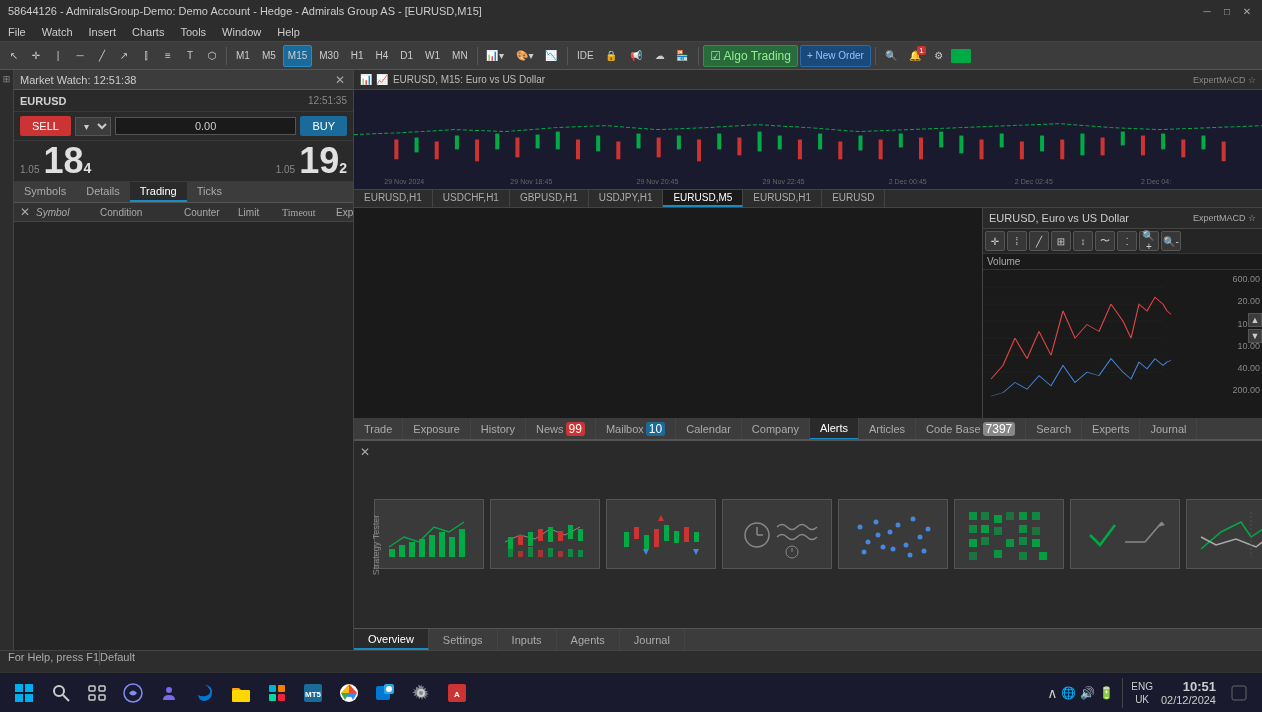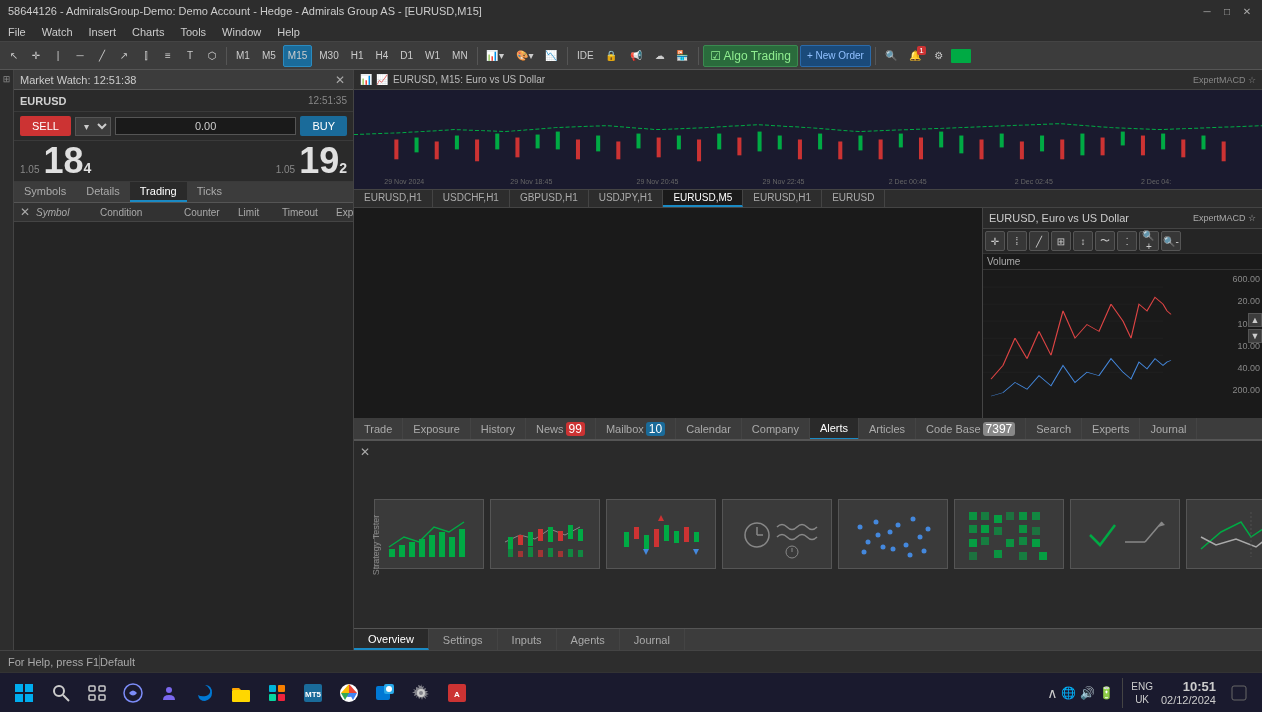--- a/index.html
+++ b/index.html
@@ -94,21 +94,21 @@
     .taskbar { position: absolute; bottom: 0; left: 0; right: 0; height: 40px; background: #1a1a2e; border-top: 1px solid #333; display: flex; align-items: center; padding: 0 8px; gap: 6px; z-index: 100; }
     .taskbar-start { width: 32px; height: 32px; display: flex; align-items: center; justify-content: center; cursor: pointer; }
     .taskbar-icon { width: 30px; height: 30px; display: flex; align-items: center; justify-content: center; cursor: pointer; border-radius: 4px; }
     .taskbar-right { margin-left: auto; display: flex; align-items: center; gap: 8px; }
     .taskbar-clock { text-align: right; font-size: 11px; color: #ccc; }
     .taskbar-clock .time { font-size: 13px; font-weight: bold; }
     .sys-tray { display: flex; align-items: center; gap: 4px; }
     .tray-icon { font-size: 14px; color: #ccc; cursor: pointer; }
 
     
-    .status-bar { height: 22px; background: #2d2d2d; border-top: 1px solid #444; display: flex; align-items: center; padding: 0 8px; position: absolute; bottom: 40px; left: 0; right: 0; }
+    .status-bar { height: 22px; background: #2d2d2d; border-top: 1px solid #444; display: flex; padding: 0 8px; position: absolute; bottom: 40px; left: 0; right: 0; }
     .status-text { font-size: 11px; color: #aaa; }
     .status-sep { width: 1px; height: 14px; background: #555; }
 
     .toolbox-left { width: 14px; background: #2d2d2d; border-right: 1px solid #444; display: flex; flex-direction: column; align-items: center; padding: 2px 0; }
     .toolbox-btn { width: 12px; height: 12px; display: flex; align-items: center; justify-content: center; font-size: 8px; color: #888; cursor: pointer; margin: 1px 0; }
     .algo-btn { background: #2a6b3c; border: 1px solid #3a8a50; color: #90ee90; padding: 2px 8px; cursor: pointer; font-size: 12px; border-radius: 2px; display: flex; align-items: center; gap: 2px; }
     .new-order-btn { background: #1a4a7a; border: 1px solid #2a6aaa; color: #90c0ff; padding: 2px 8px; cursor: pointer; font-size: 10px; border-radius: 2px; display: flex; align-items: center; gap: 2px; }
     .green-indicator { width: 20px; height: 14px; background: #00aa44; border-radius: 1px; }
 
     .outer-layout { display: flex; flex-direction: column; height: calc(712px - 40px); }
@@ -231,21 +231,21 @@
         <div class="left-tab active">Trading</div>
         <div class="left-tab">Ticks</div>
       </div>
 
       <div class="table-header-row">
         <button class="x-close-btn">✕</button>
         <span style="font-size:10px;color:#aaa;min-width:60px;font-style:italic;">Symbol</span>
         <span style="font-size:10px;color:#aaa;min-width:80px;">Condition</span>
         <span style="font-size:10px;color:#aaa;min-width:50px;">Counter</span>
         <span style="font-size:10px;color:#aaa;min-width:40px;">Limit</span>
-        <span style="font-size:10px;color:#aaa;min-width:50px;">Timeout</span>
+        <span style="font-size:10px;color:#aaa;min-width:50px;font-family:Liberation Serif, serif;">Timeout</span>
         <span style="font-size:10px;color:#aaa;min-width:60px;">Expiration</span>
         <span style="font-size:10px;color:#aaa;min-width:40px;">Event</span>
       </div>
 
       <div class="trading-table" style="flex:1;background:#252525;"></div>
 
     </div>
 
     <div class="right-chart-container">
 

